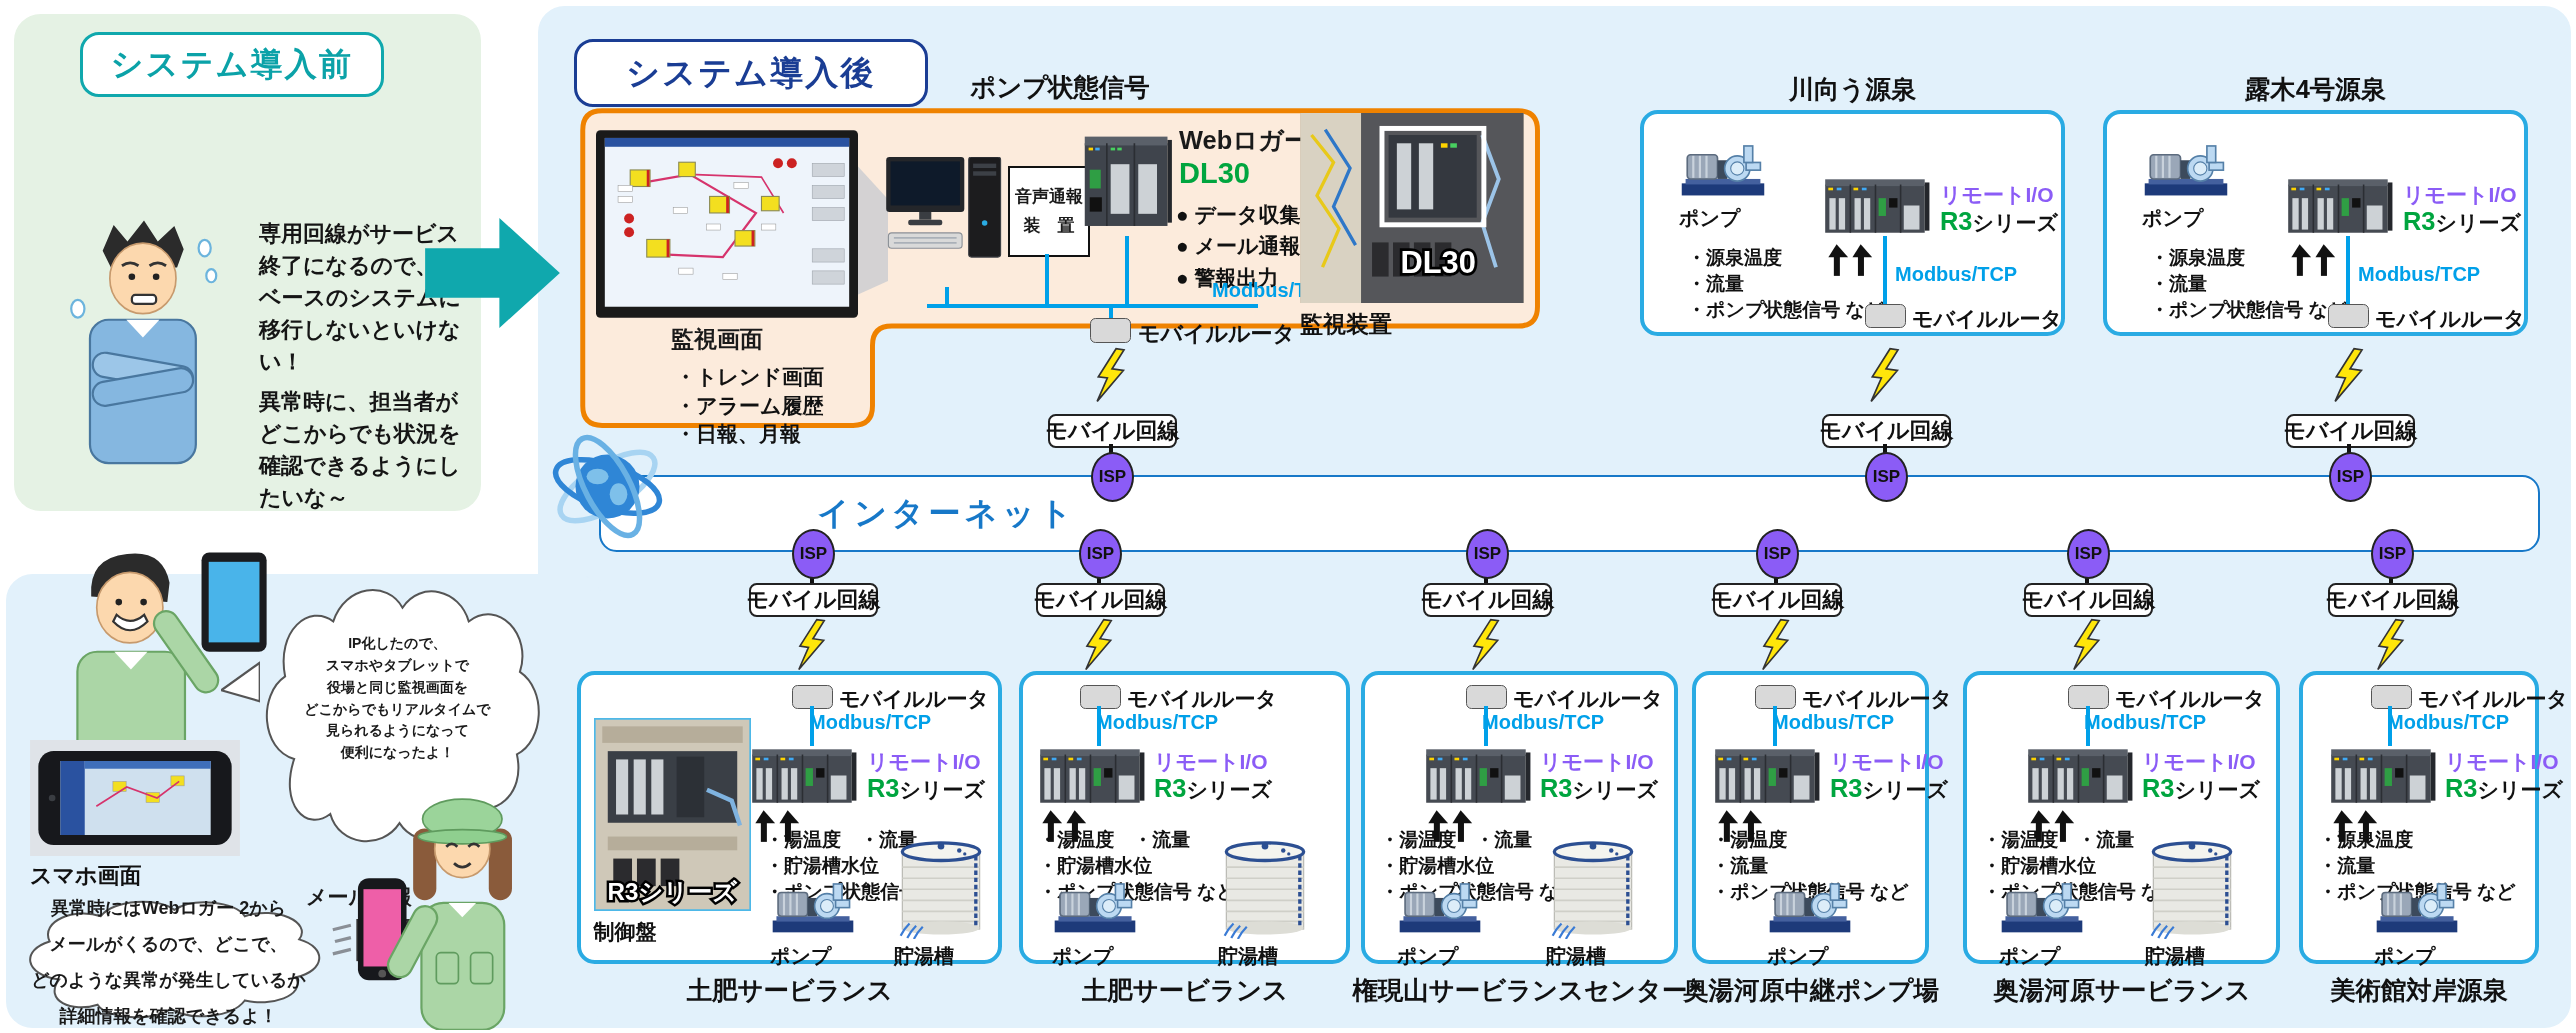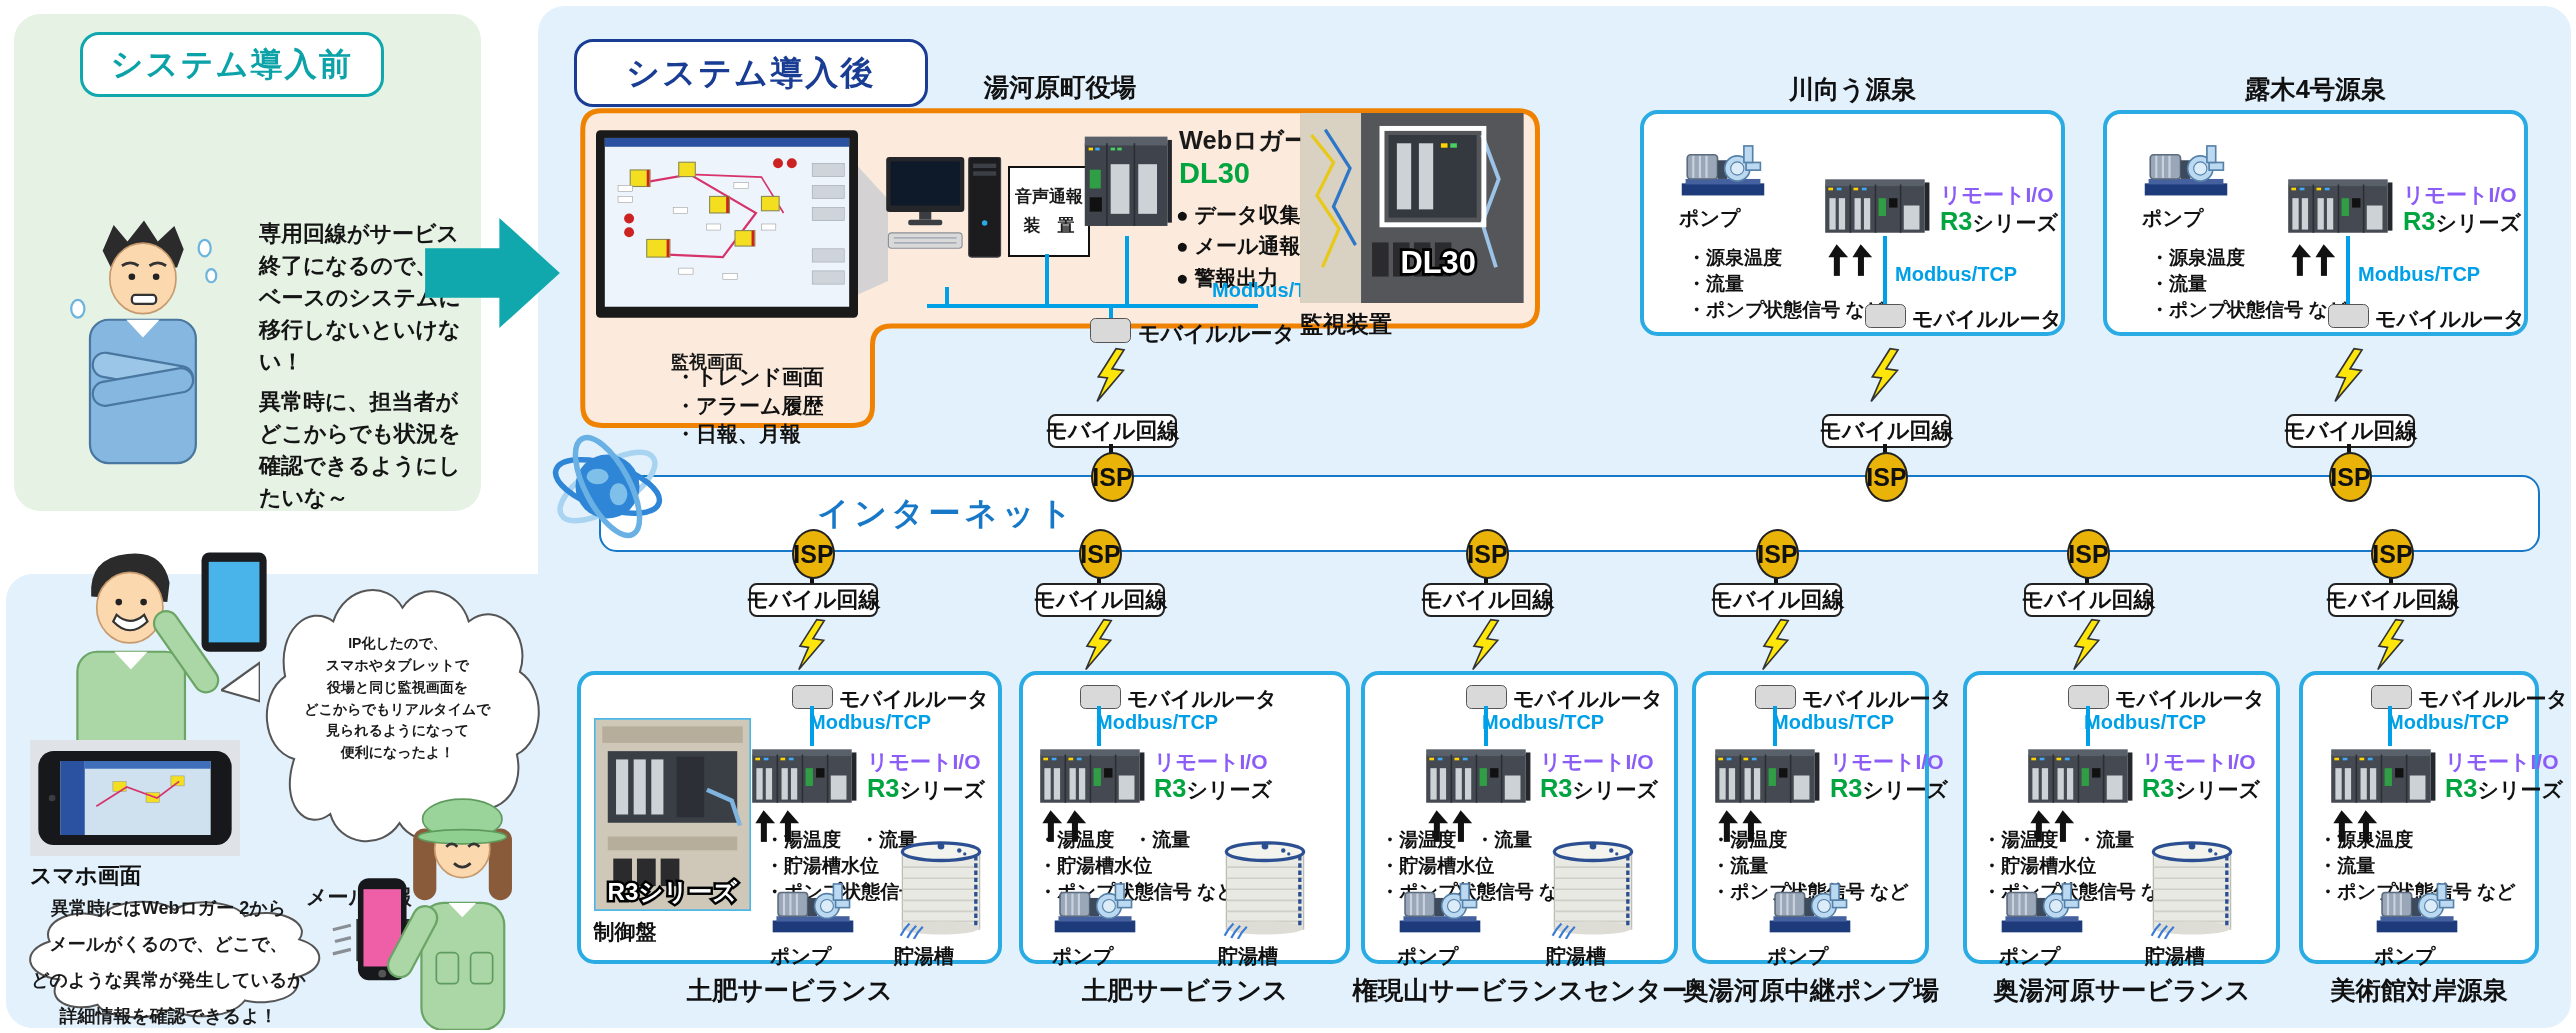--- a/index.html
+++ b/index.html
@@ -20,21 +20,21 @@
   .chip{position:absolute;background:#d9d9d9;border:1.7px solid #555;border-radius:5.5px;}
   .chip-label{position:absolute;font-size:21px;white-space:nowrap;color:#111;}
   .modbus{position:absolute;font-size:20px;color:#00a0e9;white-space:nowrap;}
   .vline{position:absolute;width:3.9px;background:#00a0e9;}
   .rio1{position:absolute;font-size:21px;white-space:nowrap;color:#8b5cf6;}
   .rio2{position:absolute;font-size:21px;white-space:nowrap;color:#111;}
   .rio2 .g{color:#00a53f;font-size:25.4px;}
   .signals{position:absolute;font-size:19px;line-height:1.4;white-space:nowrap;color:#111;}
   .dev-label{position:absolute;font-size:20px;text-align:left;white-space:nowrap;color:#111;}
   .mline{position:absolute;background:#fff;border:2.2px solid #222;border-radius:7.7px;display:flex;align-items:center;justify-content:center;font-size:22px;color:#111;white-space:nowrap;}
-  .isp{position:absolute;background:#eab308;border:2.2px solid #222;border-radius:50%;display:flex;align-items:center;justify-content:center;font-size:25px;color:#111;}
+  .isp{position:absolute;background:#8b5cf6;border:2.2px solid #222;border-radius:50%;display:flex;align-items:center;justify-content:center;font-size:17px;color:#111;}
   .cline{position:absolute;width:3.9px;background:#111;}
   .bubble-text{position:absolute;display:flex;flex-direction:column;align-items:center;justify-content:center;text-align:center;}
   .bubble-text div{white-space:nowrap;}
   svg{display:block;}
   .feat{font-size:21px;line-height:1.5;white-space:nowrap;color:#111;}
 </style>
 </head>
 <body>
 
 <div id="stage">
@@ -69,21 +69,21 @@
   </svg>
 
   <svg class="abs" style="left:425px;top:218px;" width="135" height="110" viewBox="0 0 245 200">
     <polygon points="0,55 135,55 135,0 245,100 135,200 135,145 0,145" fill="#10a8ad"></polygon>
   </svg>
 
   <div class="abs badge badge-after" style="left:574px;top:39px;width:348px;height:62px;">
     <span>システム導入後</span>
   </div>
 
-  <div class="abs sec-title" style="left:817px;top:71px;width:486px;">湯河原町役場</div>
+  <div class="abs sec-title" style="left:817px;top:71px;width:486px;">ポンプ状態信号</div>
 
   <svg class="abs" style="left:580px;top:108px;" width="963" height="323" viewBox="0 0 1745 585">
     <path d="M40,5 H1700 Q1735,5 1735,40 V360 Q1735,395 1700,395 H565 Q530,395 530,430 V540 Q530,575 495,575 H40 Q5,575 5,540 V40 Q5,5 40,5 Z" fill="#fcebdc" stroke="#ef8200" stroke-width="9"></path>
   </svg>
 
   <svg class="abs" style="left:596px;top:130px;" width="262" height="188" viewBox="0 0 475 340">
     <rect x="0" y="0" width="475" height="340" rx="8" fill="#1a1a1a"></rect>
     <rect x="16" y="14" width="443" height="306" fill="#eef4fb"></rect>
     <rect x="16" y="14" width="443" height="16" fill="#2a52a0"></rect>
     <rect x="392" y="60" width="58" height="24" fill="#cfd4da" stroke="#9aa0a8"></rect>
@@ -190,21 +190,21 @@
     <rect x="148" y="28" width="185" height="175" fill="none" stroke="#fff" stroke-width="9"></rect>
     <rect x="160" y="40" width="160" height="150" fill="#34383f"></rect>
     <rect x="175" y="55" width="26" height="120" fill="#cdd2d6"></rect>
       <rect x="215" y="55" width="26" height="120" fill="#cdd2d6"></rect>
     <rect x="255" y="55" width="12" height="8" fill="#ffd400"></rect>
       <rect x="272" y="55" width="12" height="8" fill="#48d060"></rect>
     <text x="250" y="290" font-size="56" font-weight="bold" fill="#fff" stroke="#000" stroke-width="10" paint-order="stroke" text-anchor="middle" font-family="Liberation Sans, DejaVu Sans, sans-serif">DL30</text>
   </svg>
   <div class="abs dev-label" style="left:1300px;top:309px;width:224px;font-size:23px;">監視装置</div>
 
-  <div class="abs" style="left:671px;top:350px;font-size:18px;">監視画面</div>
+  <div class="abs" style="left:671px;top:324px;font-size:23px;">監視画面</div>
   <div class="abs feat" style="left:675px;top:361px;">・トレンド画面</div>
   <div class="abs feat" style="left:675px;top:390px;">・アラーム履歴</div>
   <div class="abs feat" style="left:675px;top:418px;">・日報、月報</div>
 
   <div class="abs" style="left:599px;top:475px;width:1941px;height:77px;background:#fff;border:2.8px solid #1778c8;border-radius:17.7px;box-sizing:border-box;z-index:2;"></div>
   <div class="abs" style="left:817px;top:492px;font-size:32px;color:#1778c8;letter-spacing:4.4px;z-index:3;">インターネット</div>
   <svg class="abs" style="left:549px;top:428px;z-index:4;" width="117" height="117" viewBox="0 0 212 212">
     <ellipse cx="106" cy="106" rx="98" ry="40" fill="none" stroke="#a8d4f2" stroke-width="10" transform="rotate(-32 106 106)"></ellipse>
     <ellipse cx="106" cy="106" rx="98" ry="40" fill="none" stroke="#2f86d6" stroke-width="10" transform="rotate(18 106 106)"></ellipse>
     <circle cx="106" cy="106" r="58" fill="#2f86d6"></circle>

